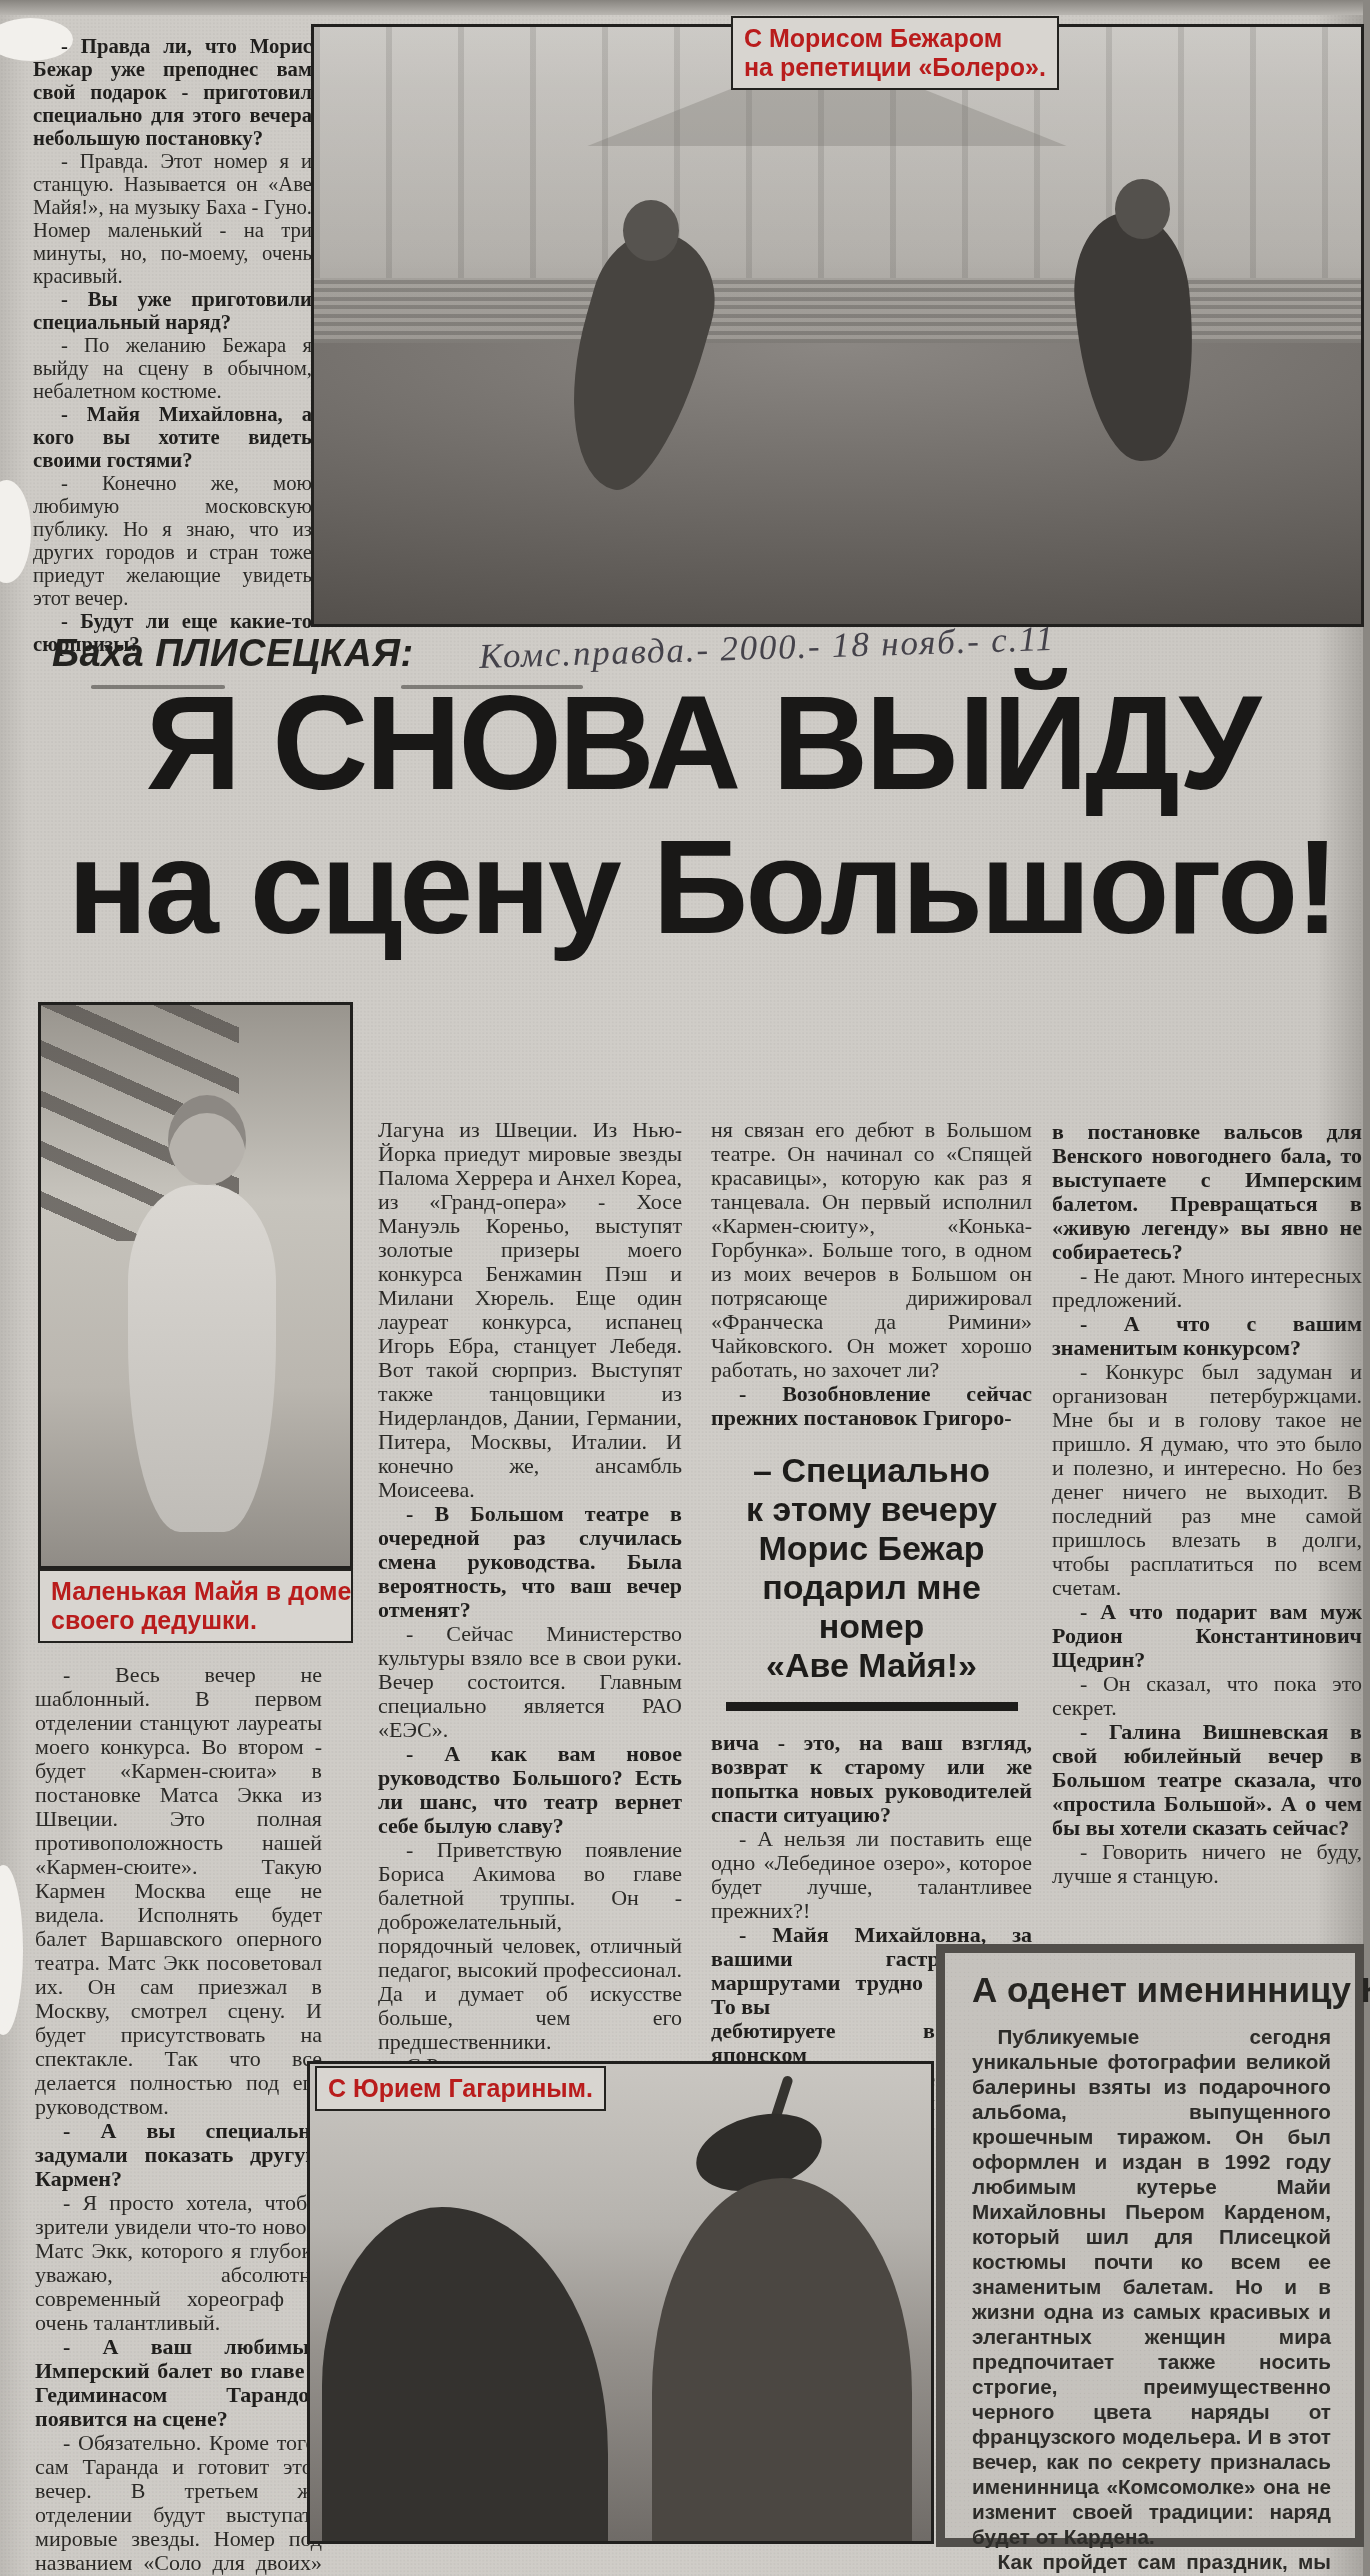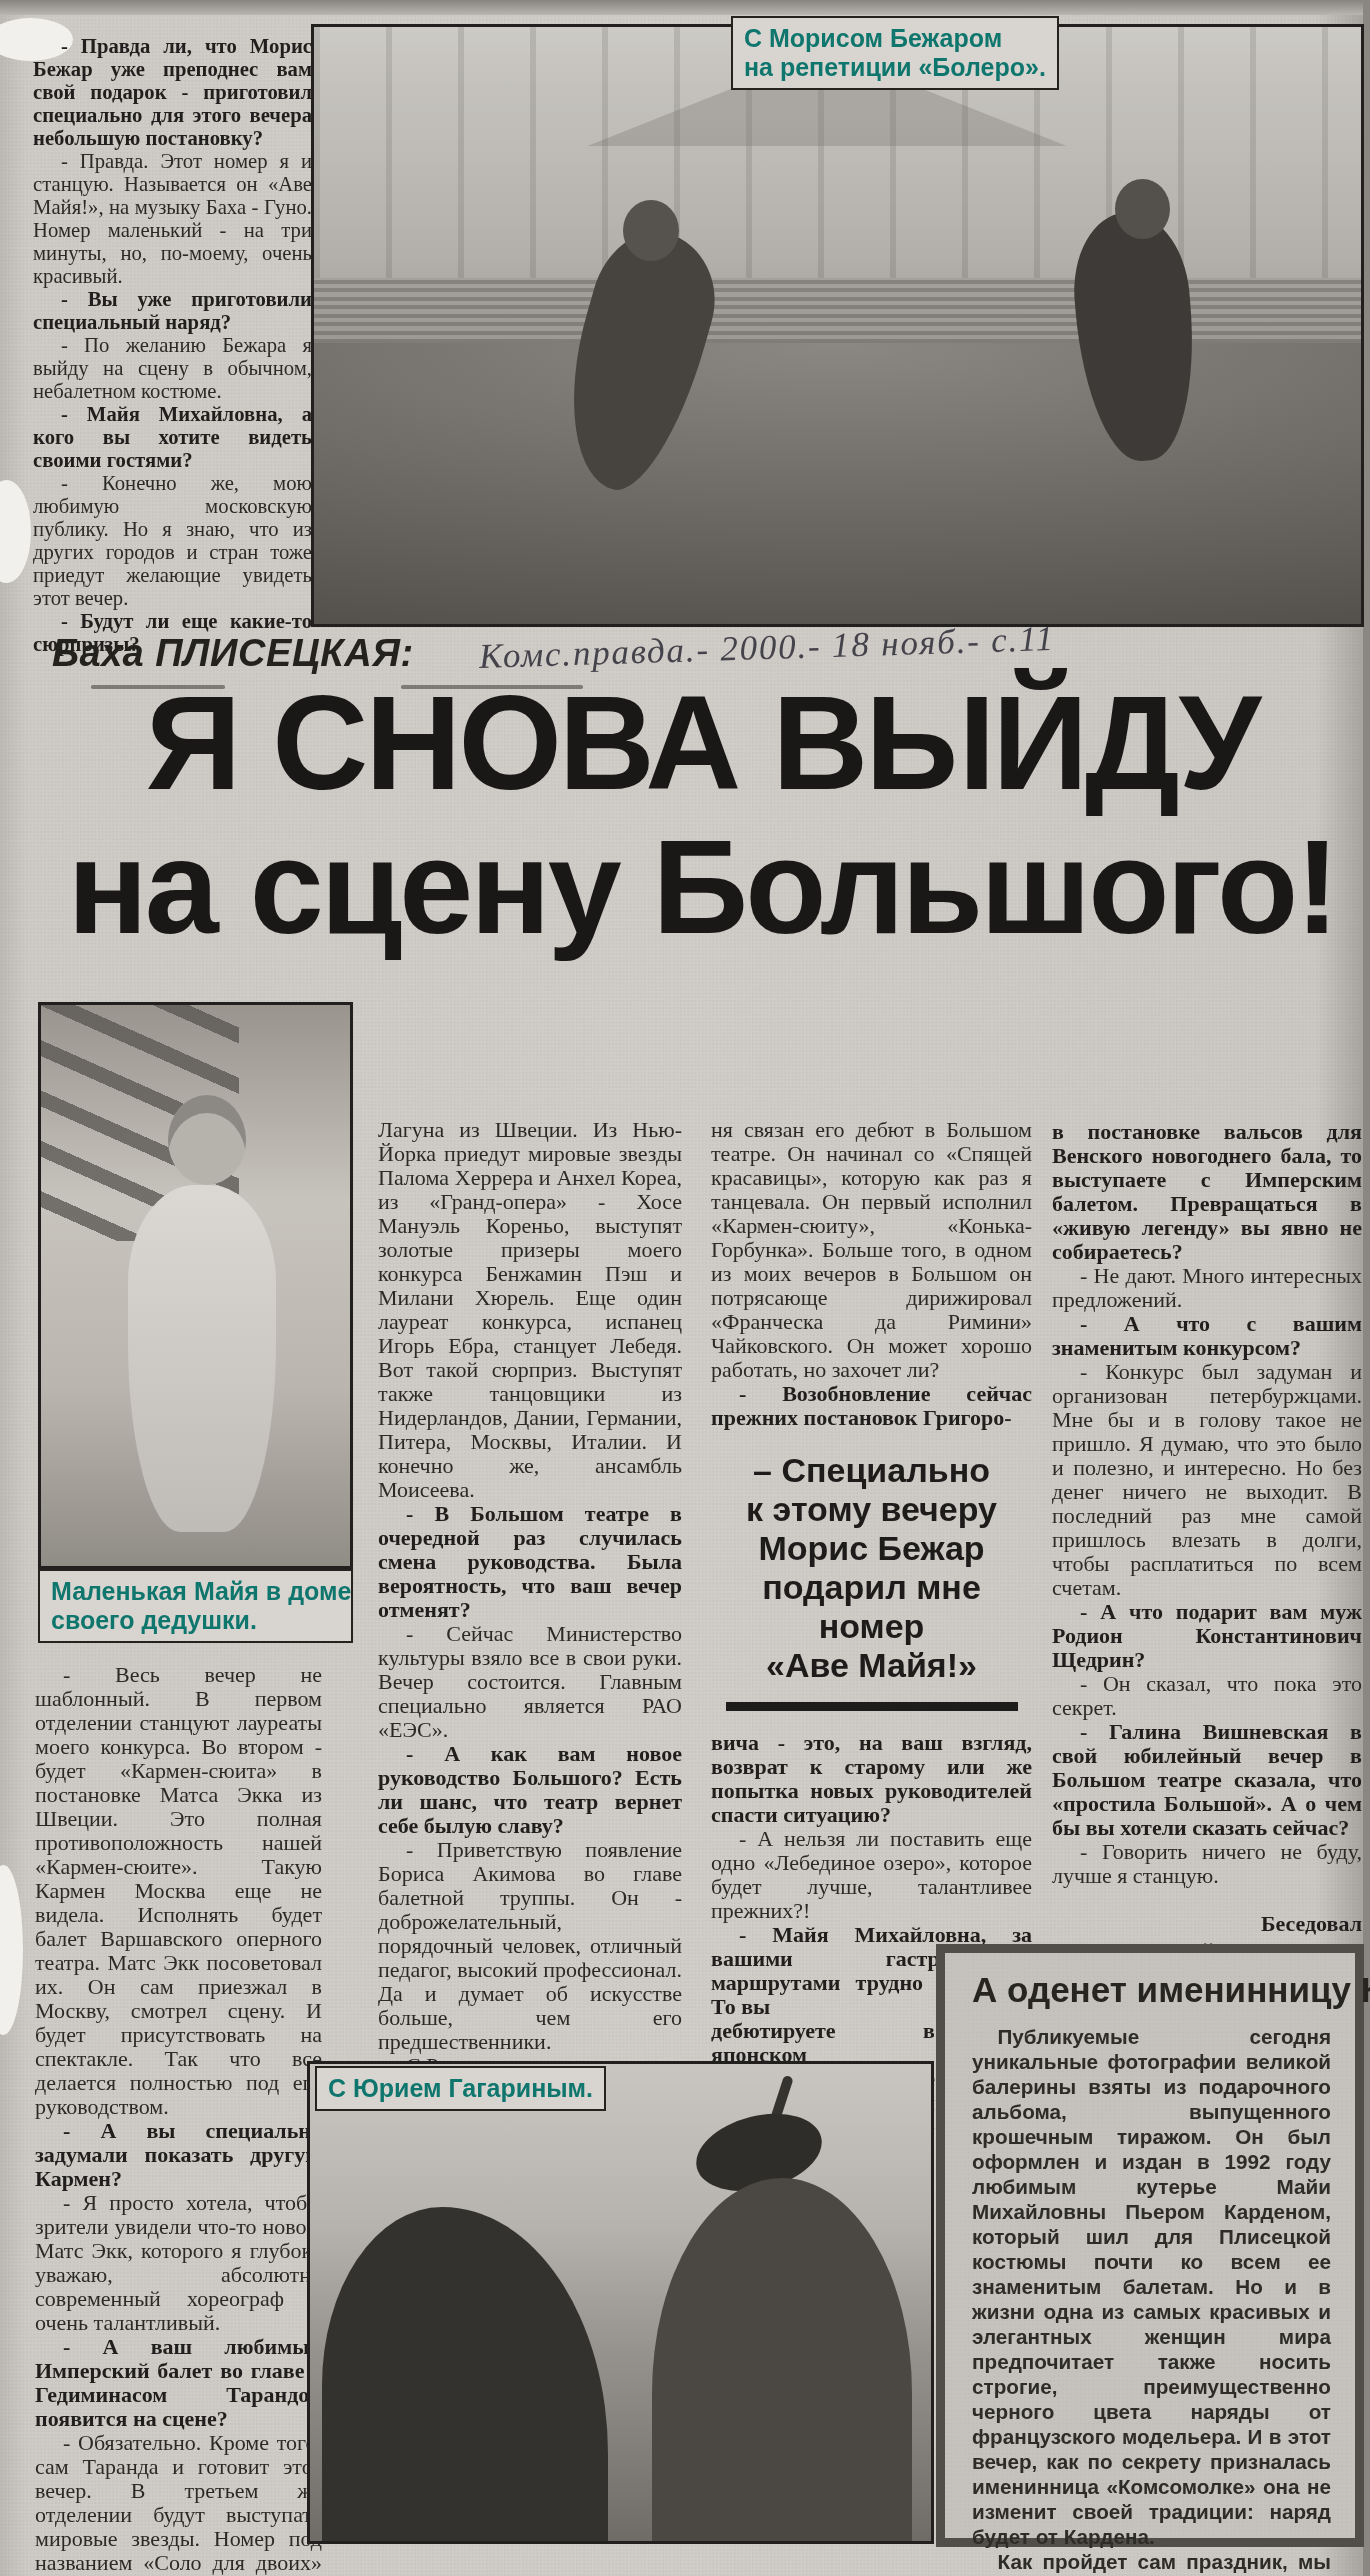--- a/index.html
+++ b/index.html
@@ -34,21 +34,21 @@
             font-family:"Liberation Sans",sans-serif;font-weight:bold;color:#191817;
             font-size:133px;line-height:144px;letter-spacing:-3px}
 
   .subhead{position:absolute;left:395px;top:1002px;font-weight:bold;font-style:italic;
            font-size:33px;line-height:37px;color:#23221f;white-space:nowrap}
 
   .photo{position:absolute;border:3px solid #21201e;box-sizing:border-box;overflow:hidden}
   .photo .abs{position:absolute}
   .captionbox{position:absolute;background:#d8d5d0;border:2.4px solid #23221f;box-sizing:border-box;
               font-family:"Liberation Sans",sans-serif;font-weight:bold;font-size:25px;line-height:29px;
-              color:#0f766e;padding:6px 11px;white-space:nowrap}
+              color:#b91c1c;padding:6px 11px;white-space:nowrap}
 
   #photo-bolero{left:311px;top:24px;width:1053px;height:603px;
      background:linear-gradient(180deg,#c3c0bb 0%,#bcb9b4 10%,#b2afaa 38%,#a5a19c 52%,#8b8783 62%,#6f6b67 82%,#5d5955 100%)}
   .ph-arch{left:0;top:0;width:100%;height:42%;
      background:repeating-linear-gradient(90deg,rgba(72,70,66,.16) 0 6px,transparent 6px 72px),
                 linear-gradient(180deg,rgba(255,255,255,.16),transparent)}
   .ph-pediment{left:26%;top:4%;width:46%;height:16%;background:rgba(118,115,110,.32);
      clip-path:polygon(0 100%,50% 0,100% 100%)}
   .ph-seats{left:0;top:42%;width:100%;height:11%;
      background:repeating-linear-gradient(0deg,rgba(52,50,47,.32) 0 3.6px,rgba(128,125,120,.22) 3.6px 8.5px)}
@@ -189,24 +189,20 @@
 
   <div class="col body-f" style="left:1052px;top:1120px;width:310px">
     <p class="p b ni">в постановке вальсов для Венского новогоднего бала, то выступаете с Имперским балетом. Превращаться в «живую легенду» вы явно не собираетесь?</p>
     <p class="p">- Не дают. Много интересных предложений.</p>
     <p class="p b">- А что с вашим знаменитым конкурсом?</p>
     <p class="p">- Конкурс был задуман и организован петербуржцами. Мне бы и в голову такое не пришло. Я думаю, что это было и полезно, и интересно. Но без денег ничего не выходит. В последний раз мне самой пришлось влезать в долги, чтобы расплатиться по всем счетам.</p>
     <p class="p b">- А что подарит вам муж Родион Константинович Щедрин?</p>
     <p class="p">- Он сказал, что пока это секрет.</p>
     <p class="p b">- Галина Вишневская в свой юбилейный вечер в Большом театре сказала, что «простила Большой». А о чем бы вы хотели сказать сейчас?</p>
     <p class="p">- Говорить ничего не буду, лучше я станцую.</p>
-    <div class="byline">
-      <div>Беседовал</div>
-      <div>Николай ЕФИМОВИЧ.</div>
-    </div>
   </div>
 
   <div class="photo" id="photo-gagarin">
     <div class="abs gag-left"></div>
     <div class="abs gag-feather"></div>
     <div class="abs gag-hat"></div>
     <div class="abs gag-right"></div>
   </div>
   <div class="captionbox" style="left:315px;top:2066px">
     <div>С Юрием Гагариным.</div>

